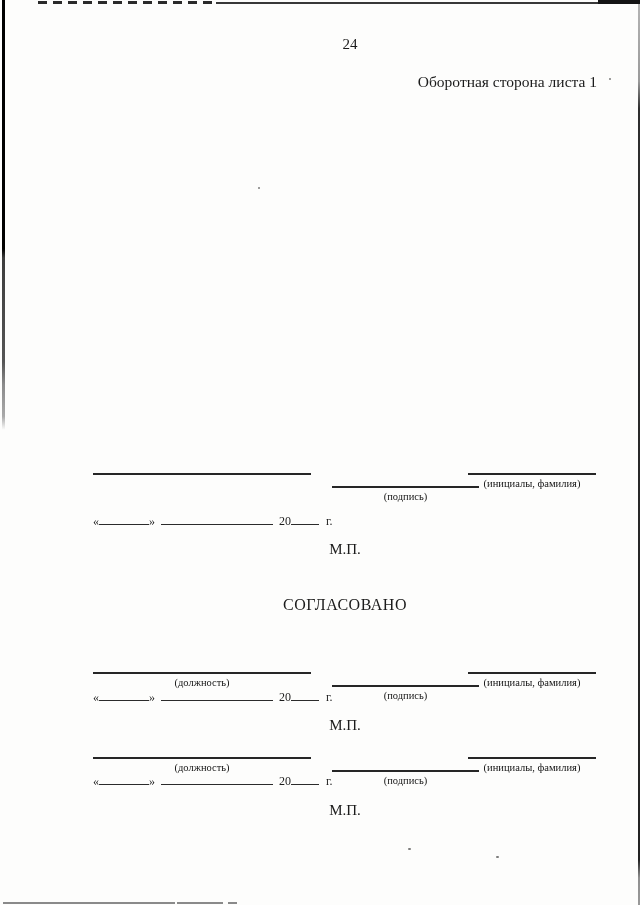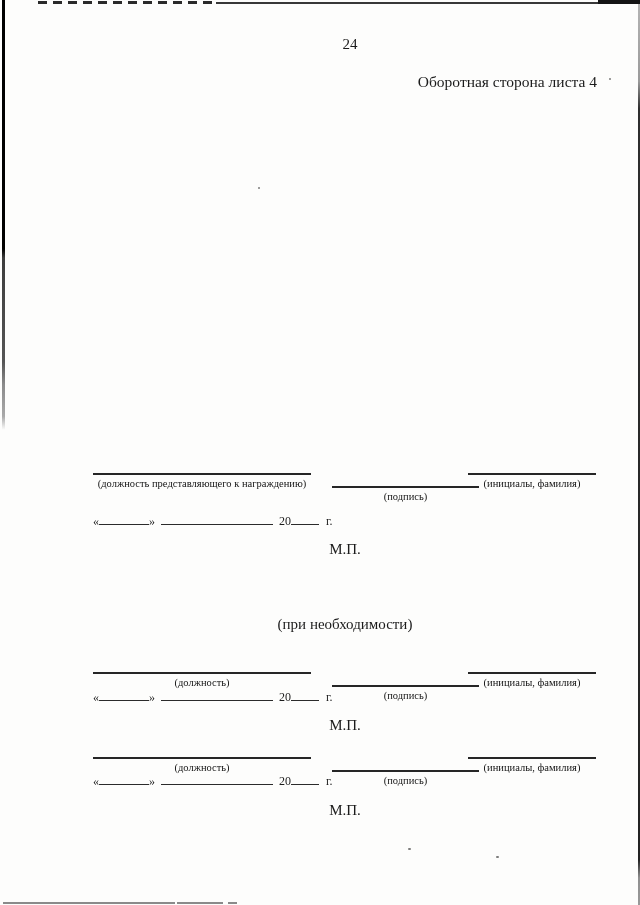--- a/index.html
+++ b/index.html
@@ -65,34 +65,33 @@
   <div class="edge top-thick"></div>
   <div class="bot-seg" style="left:3px;width:172px;"></div>
   <div class="bot-seg" style="left:177px;width:46px;"></div>
   <div class="bot-seg" style="left:228px;width:9px;"></div>
   <div class="speck" style="left:258px;top:187px;width:2px;height:2px;"></div>
   <div class="speck" style="left:609px;top:78px;width:2px;height:2px;"></div>
   <div class="speck" style="left:408px;top:848px;width:3px;height:2px;"></div>
   <div class="speck" style="left:496px;top:856px;width:3px;height:2px;"></div>
 
   <div class="abs page-number">24</div>
-  <div class="abs corner-note">Оборотная сторона листа 4</div>
+  <div class="abs corner-note">Оборотная сторона листа 1</div>
 
   <div class="rule-seg seg1" style="top:473px;"></div>
   <div class="rule-seg seg2" style="top:473px;"></div>
   <div class="rule-seg seg3" style="top:473px;"></div>
-  <div class="rule-label seg1" style="top:477px;">(должность представляющего к награждению)</div>
   <div class="rule-label seg2" style="top:477px;">(подпись)</div>
   <div class="rule-label seg3" style="top:477px;">(инициалы, фамилия)</div>
   <div class="date-row" style="top:512px;">
     <span>«</span><span class="blank w50"></span><span>»</span><span class="sp"></span><span class="blank w112"></span><span class="sp"></span><span>20</span><span class="blank w28"></span><span class="sp2"></span><span>г.</span>
   </div>
   <div class="abs stamp center-345" style="top:541px;">М.П.</div>
 
-  <div class="abs approval-sub   center-345">(при необходимости)</div>
+  <div class="abs approval-title center-345">СОГЛАСОВАНО</div>
 
   <div class="rule-seg seg1" style="top:672px;"></div>
   <div class="rule-seg seg2" style="top:672px;"></div>
   <div class="rule-seg seg3" style="top:672px;"></div>
   <div class="rule-label seg1" style="top:676px;">(должность)</div>
   <div class="rule-label seg2" style="top:676px;">(подпись)</div>
   <div class="rule-label seg3" style="top:676px;">(инициалы, фамилия)</div>
   <div class="date-row" style="top:688px;">
     <span>«</span><span class="blank w50"></span><span>»</span><span class="sp"></span><span class="blank w112"></span><span class="sp"></span><span>20</span><span class="blank w28"></span><span class="sp2"></span><span>г.</span>
   </div>

